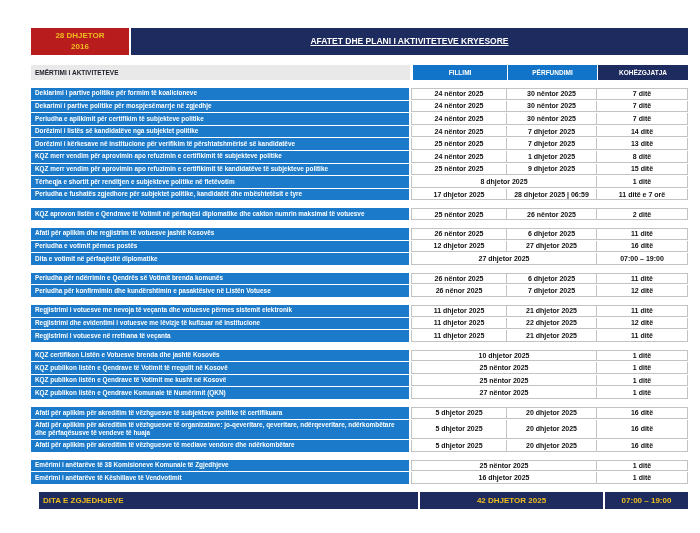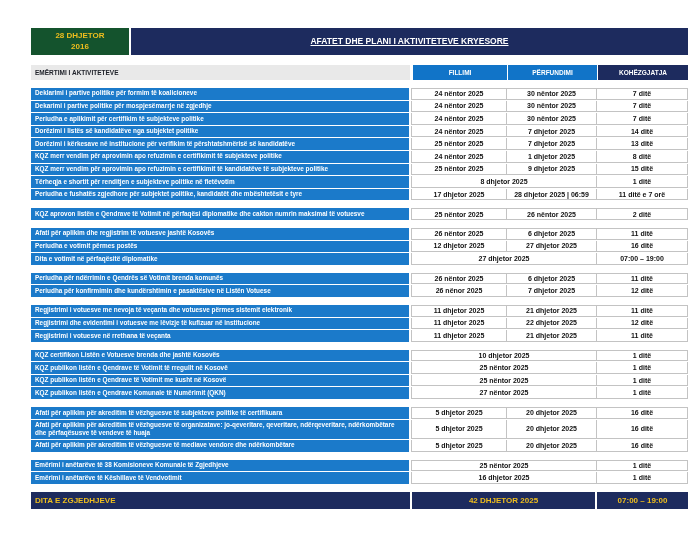--- a/index.html
+++ b/index.html
@@ -4,21 +4,21 @@
 <style>
   * { box-sizing: border-box; margin: 0; padding: 0; }
   html, body { width: 700px; height: 533px; background: #ffffff; overflow: hidden; }
   body { font-family: "Liberation Sans", sans-serif; }
 
   .content { position: absolute; left: 31px; top: 28px; width: 657px; }
 
   
   .topbar { display: flex; height: 27px; }
   .datebox {
-    width: 100px; background: #14532d; color: #efbe1e;
+    width: 100px; background: #b91c1c; color: #efbe1e;
     display: flex; flex-direction: column; justify-content: center; align-items: center;
     font-weight: bold; font-size: 8px; line-height: 1.3; text-align: center;
     border-right: 2px solid #ffffff;
   }
   .titlebox {
     flex: 1; background: #1d2b5e; display: flex; flex-direction: column;
     justify-content: center; align-items: center; text-align: center; line-height: 1.45;
   }
   .titlebox .t1 { color: #ffffff; font-weight: bold; font-size: 8.5px; text-decoration: underline; }
   .titlebox .t2 { color: #efbe1e; font-weight: bold; font-size: 8.5px; }
@@ -58,21 +58,21 @@
   .dend   { width: 90px; }
   .dspan  { width: 185px; }
   .ddur   { width: 91px; }
 
   
   .electionday { display: flex; height: 17px; margin-top: 1px; }
   .electionday > div {
     background: #1d2b5e; color: #efbe1e; font-weight: bold; font-size: 8px;
     display: flex; align-items: center;
   }
-  .f-label { width: 381px; padding-left: 4px; border-right: 2px solid #ffffff; }
+  .f-label { width: 381px; padding-left: 4px; border-right: 2px solid #ffffff; margin-left: 8px; }
   .f-date  { width: 185px; justify-content: center; border-right: 2px solid #ffffff; }
   .f-time  { flex: 1; justify-content: center; }
 </style>
 </head>
 <body>
 
 <div class="content">
 
   <header class="topbar">
     <div class="datebox">

